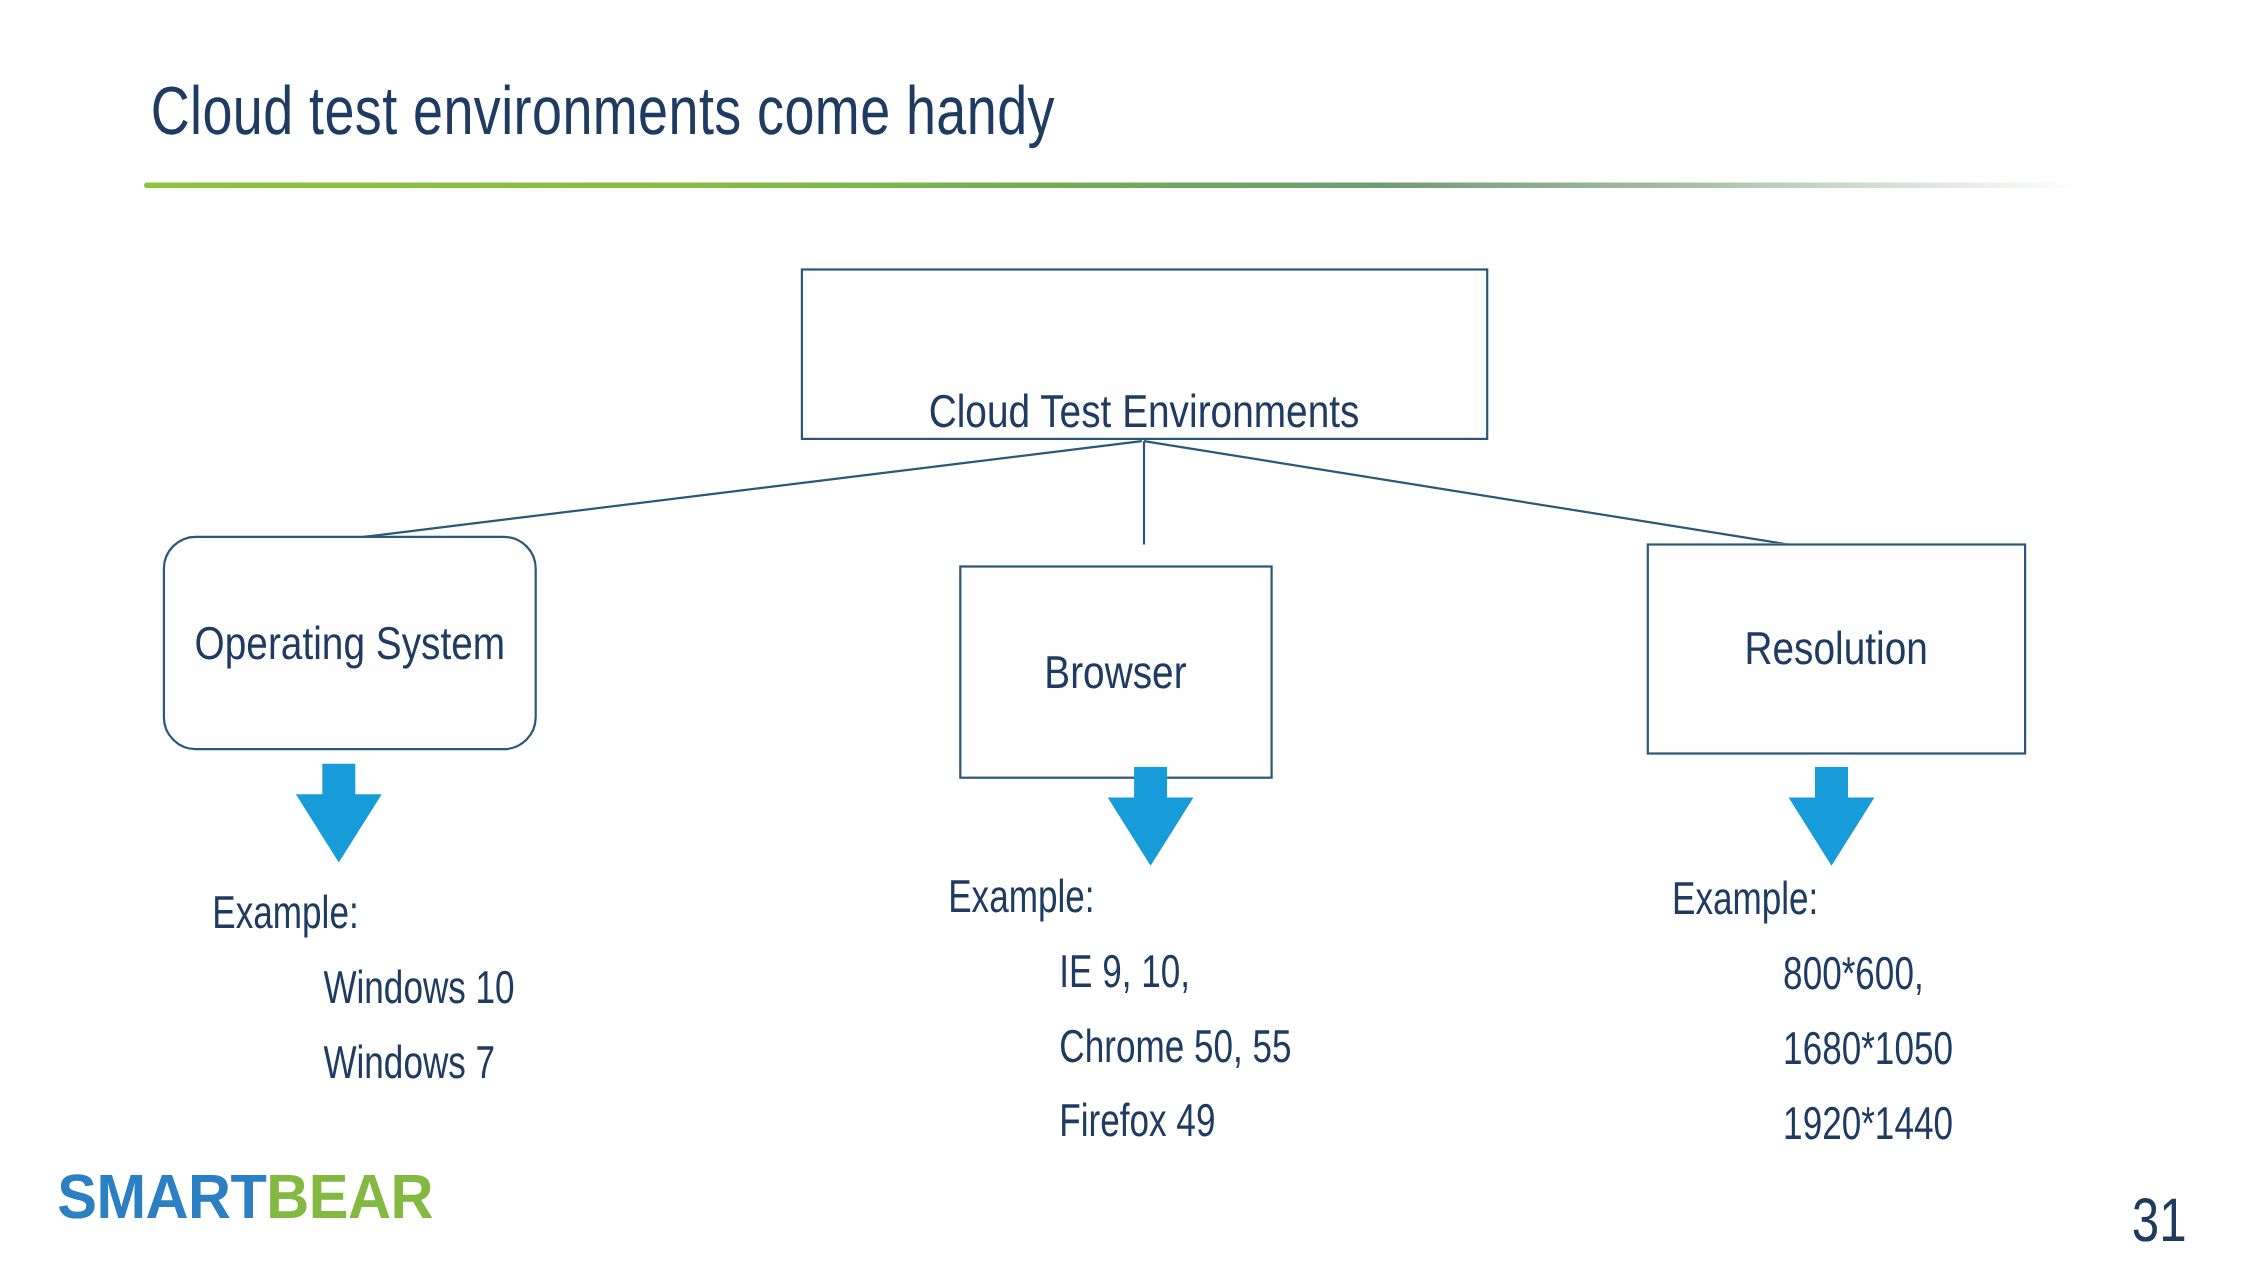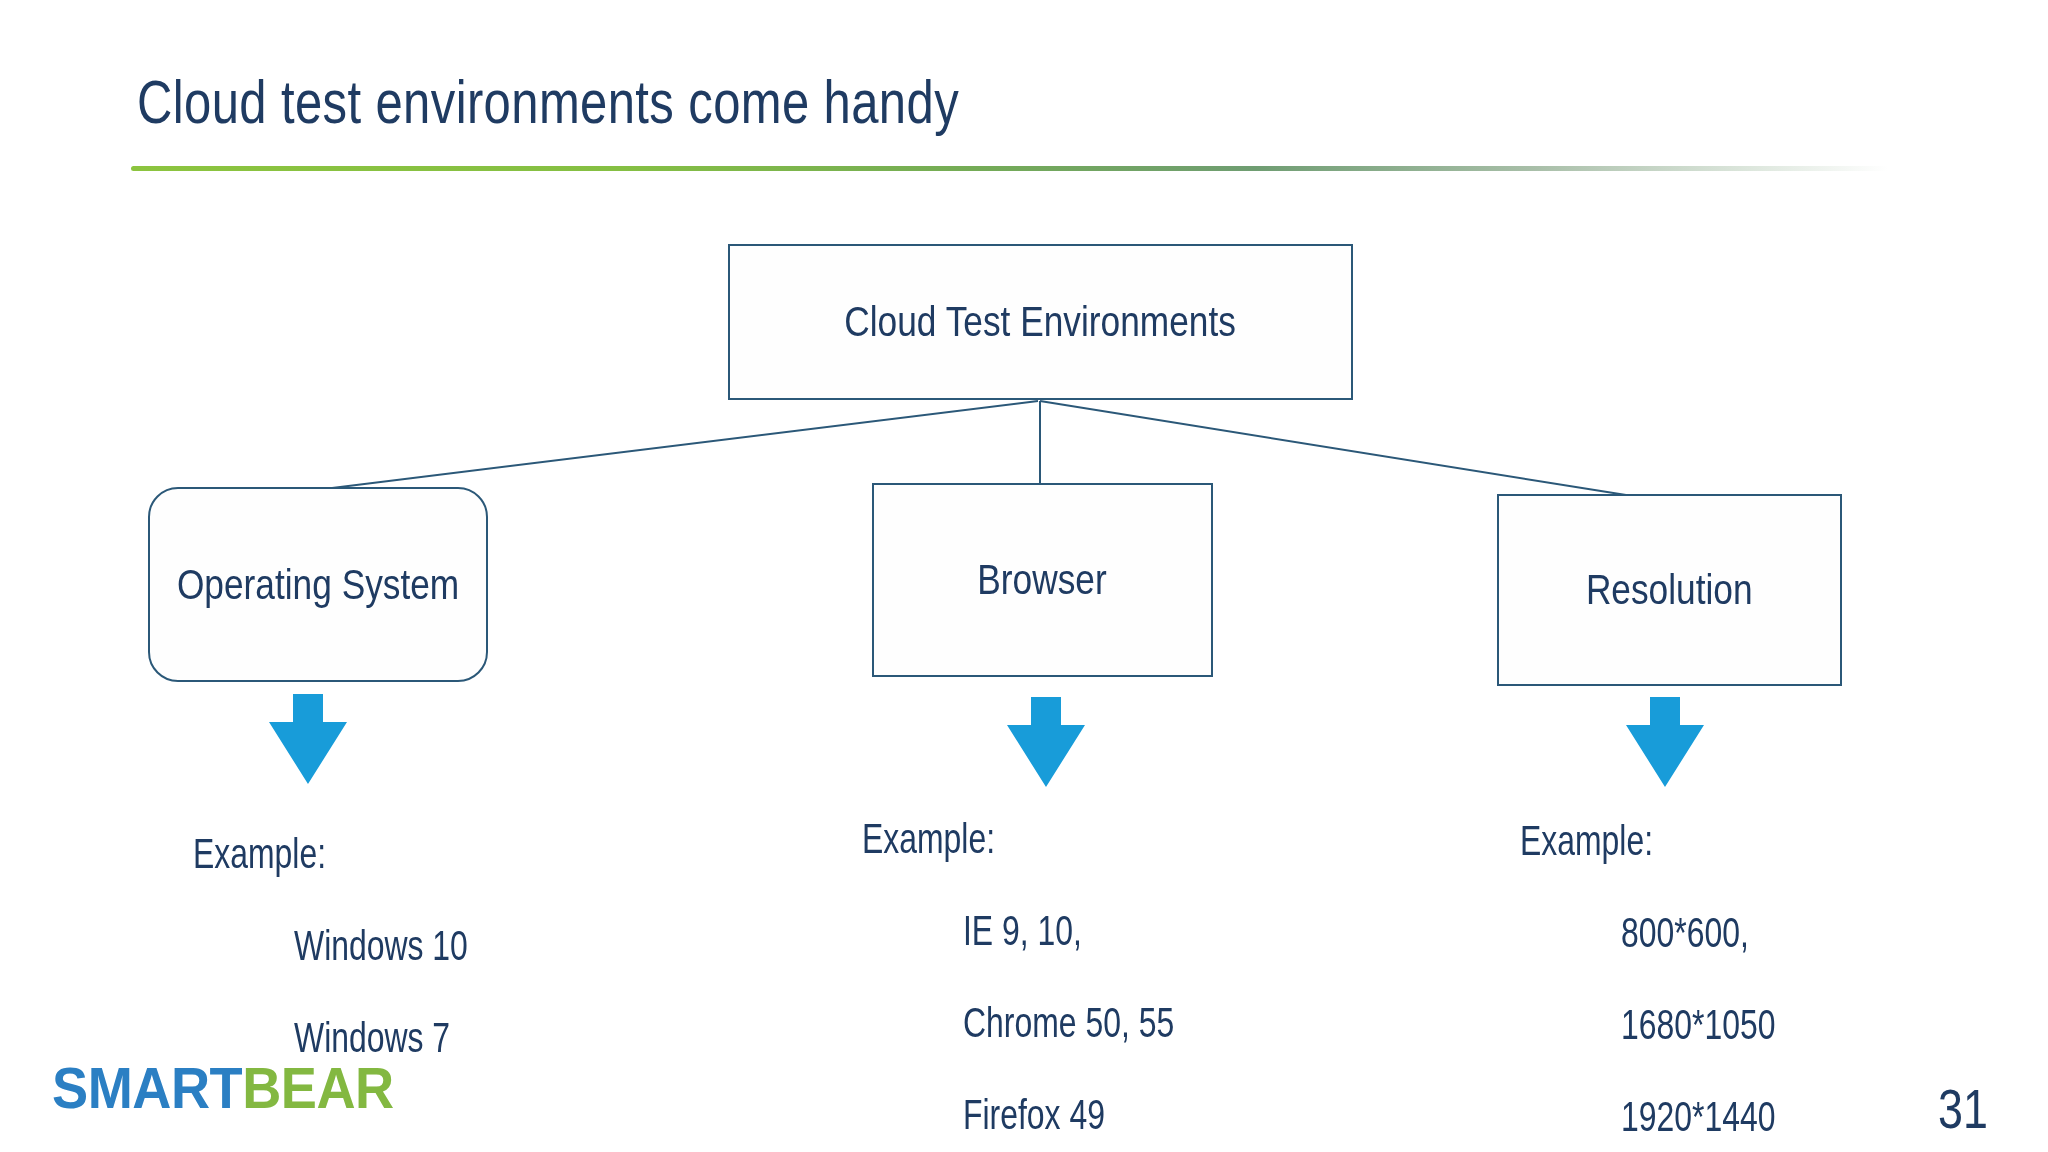--- a/index.html
+++ b/index.html
@@ -38,37 +38,37 @@
     border: 2px solid #2b5878;
     background: #fefefe;
     display: flex; align-items: center; justify-content: center;
     font-size: 42px; color: #1f3b62;
   }
   .box .squeeze-c {
     display: inline-block;
     transform: scaleX(0.84);
     white-space: nowrap;
   }
-  #box-root     { left: 728px;  top: 244px; width: 625px; height: 156px; }
+  #box-root     { left: 728px;  top: 244px; width: 625px; height: 156px; align-items: flex-end; }
   #box-os       { left: 148px;  top: 487px; width: 340px; height: 195px; border-radius: 30px; }
-  #box-browser  { left: 872px;  top: 483px; width: 341px; height: 194px; }
+  #box-browser  { left: 872px;  top: 514px; width: 285px; height: 194px; }
   #box-res      { left: 1497px; top: 494px; width: 345px; height: 192px; }
   
   .connectors {
     position: absolute; left: 0; top: 0;
     width: 2048px; height: 1152px;
     pointer-events: none;
   }
   .connectors line { stroke: #2b5878; stroke-width: 2; }
   
   .arrow { position: absolute; }
   .arrow polygon { fill: #189cd9; }
   
   .col { position: absolute; font-size: 42px; color: #1f3b62; }
-  .col .line { height: 68px; line-height: 68px; white-space: nowrap; margin-top: 24px; }
+  .col .line { height: 68px; line-height: 68px; white-space: nowrap; }
   .col .line > span {
     display: inline-block;
     transform: scaleX(0.76);
     transform-origin: 0 50%;
   }
   .col .indent { padding-left: 101px; }
   #col-os      { left: 193px;  top: 796px; }
   #col-browser { left: 862px;  top: 781px; }
   #col-res     { left: 1520px; top: 783px; }
   

